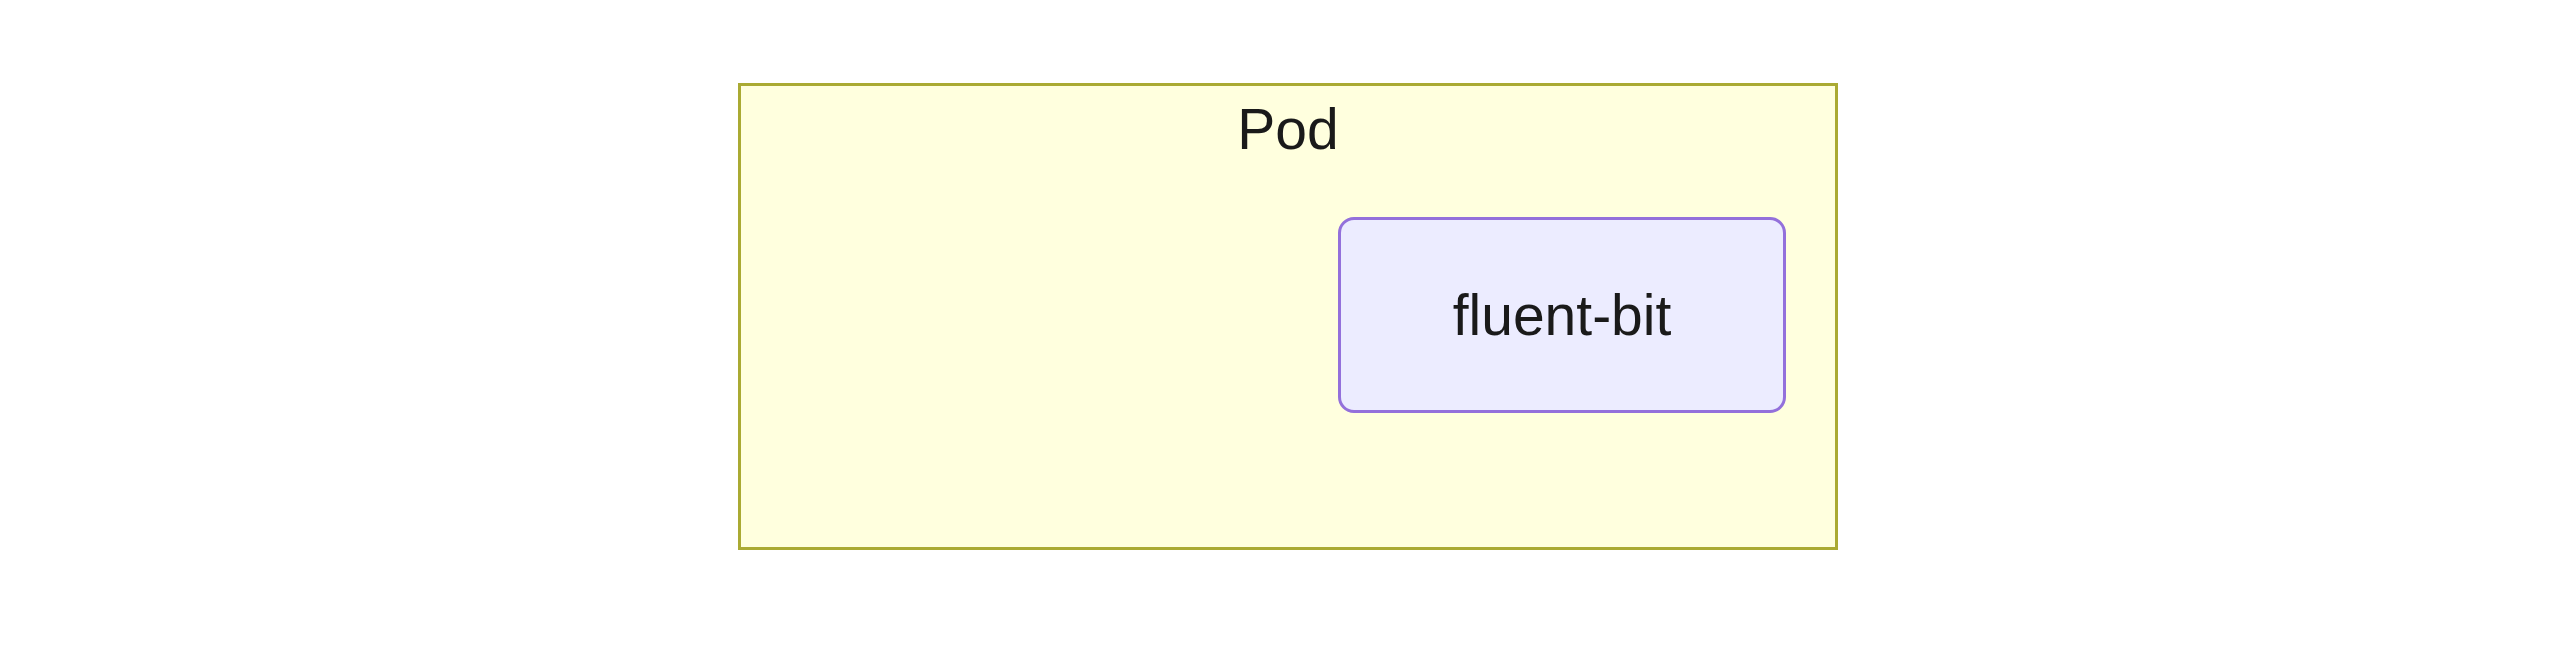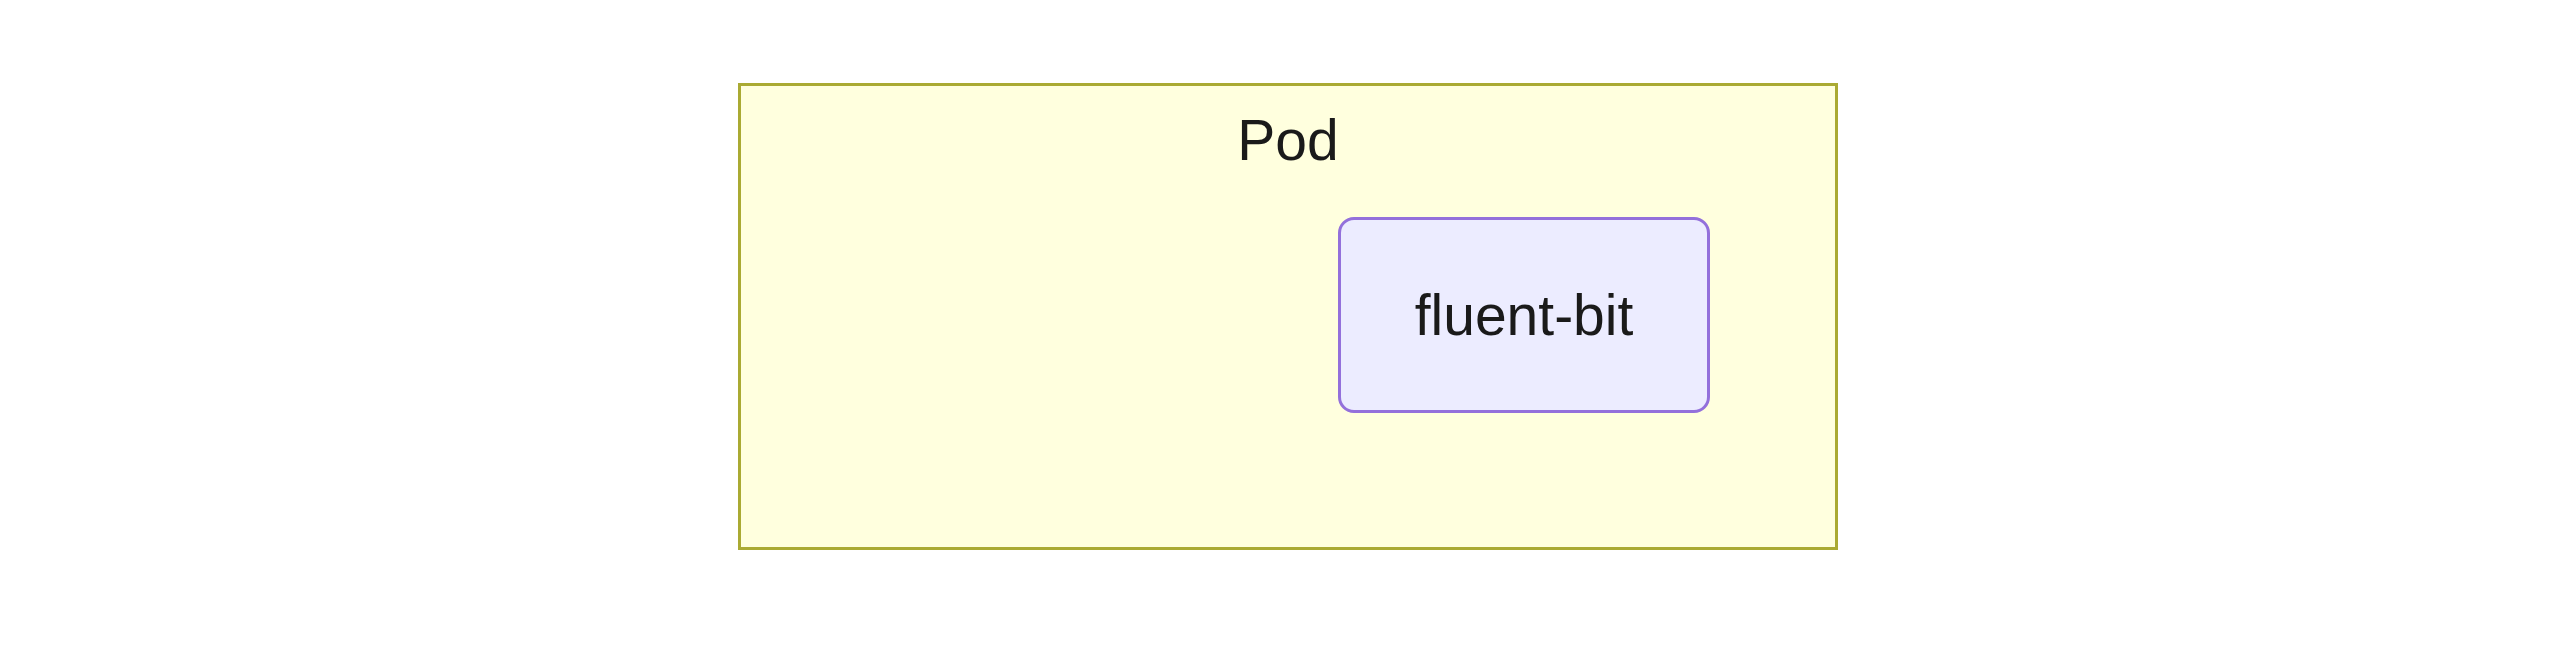--- a/index.html
+++ b/index.html
@@ -31,21 +31,21 @@
     position: absolute;
     left: 738px;
     top: 83px;
     width: 1100px;
     height: 467px;
     background: var(--cluster-fill);
     border: 3.6px solid var(--cluster-border);
   }
   .cluster-label {
     position: absolute;
-    top: 20px;
+    top: 9px;
     left: 0;
     width: 100%;
     text-align: center;
     font-size: 57px;
     line-height: 1.2;
     color: var(--text-color);
   }
   .node {
     position: absolute;
     top: 131px;
@@ -56,21 +56,21 @@
     display: flex;
     align-items: center;
     justify-content: center;
   }
   .node-service {
     left: 121px;
     width: 300px;
   }
   .node-fluent-bit {
     left: 597px;
-    width: 372px;
+    width: 448px;
   }
   .node-label {
     font-size: 57px;
     line-height: 1;
     color: var(--text-color);
     white-space: nowrap;
   }
 </style>
 </head>
 <body style="background: rgb(255, 255, 255);">

